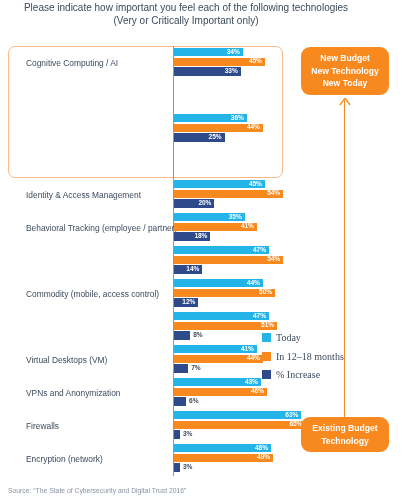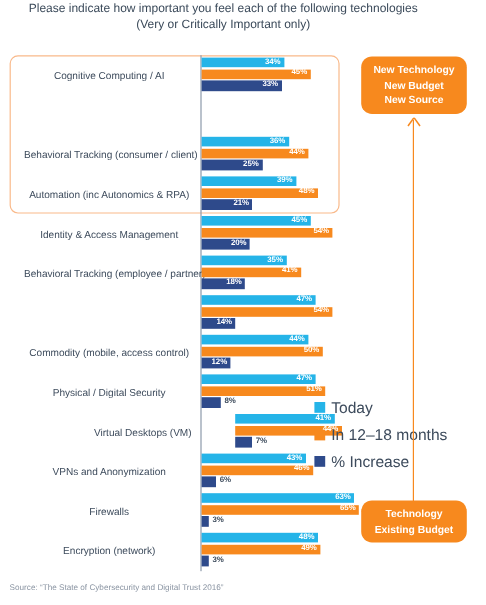--- a/index.html
+++ b/index.html
@@ -23,21 +23,21 @@
 
   
   #highlight-box {
     position:absolute; left:8px; top:46px; width:275px; height:132px;
     border:1.2px solid #f9b98a; border-radius:7px;
     background:transparent; pointer-events:none;
   }
 
   
   #chart {
-    position:absolute; left:10px; top:46px; width:300px; height:430px;text-align:center;
+    position:absolute; left:16px; top:46px; width:300px; height:430px;
   }
   #axis-line {
     position:absolute; left:157px; top:0px; width:1px; height:430px;
     background:#8e9bab;
   }
   .row {
     position:absolute; left:0; width:300px; height:33px;
   }
   .row-label {
     position:absolute; left:10px; top:50%; transform:translateY(-50%);
@@ -68,21 +68,21 @@
   
   #legend {
     position:absolute; left:262px; top:332px; width:90px;
   }
   .legend-item {
     display:flex; align-items:center; margin-bottom:7.5px;
   }
   .legend-swatch {
     width:9px; height:9px; margin-right:5px; flex:0 0 auto;
   }
-  .legend-label { font-size:13px; color:#3d4b5c; white-space:nowrap; }
+  .legend-label { font-size:10px; color:#3d4b5c; white-space:nowrap;font-family:Liberation Serif, serif; }
 
   
   .callout {
     position:absolute; width:88px;
     background:#f7891e; border-radius:9px;
     color:#ffffff; text-align:center;
     font-size:8.6px; line-height:12.5px; font-weight:bold;
     padding:5px 3px;
   }
   #callout-top    { left:301px; top:47px; }
@@ -122,47 +122,32 @@
         </div>
         <div class="bar future" style="width: 90.9px; background: rgb(247, 137, 30);">
           <span class="bar-val">45%</span>
         </div>
         <div class="bar incr" style="width: 66.66px; background: rgb(46, 74, 139);">
           <span class="bar-val">33%</span>
         </div>
       </div>
     </div>
     <div class="row" style="top: 66px;">
-      <div class="row-label">Behavioral Tracking (consumer / client)</div>
       <div class="bars">
         <div class="bar today" style="width: 72.72px; background: rgb(37, 180, 232);">
           <span class="bar-val">36%</span>
         </div>
         <div class="bar future" style="width: 88.88px; background: rgb(247, 137, 30);">
           <span class="bar-val">44%</span>
         </div>
         <div class="bar incr" style="width: 50.5px; background: rgb(46, 74, 139);">
           <span class="bar-val">25%</span>
         </div>
       </div>
     </div>
-    <div class="row" style="top: 99px;">
-      <div class="row-label">Automation (inc Autonomics &amp; RPA)</div>
-      <div class="bars">
-        <div class="bar today" style="width: 78.78px; background: rgb(37, 180, 232);">
-          <span class="bar-val">39%</span>
-        </div>
-        <div class="bar future" style="width: 96.96px; background: rgb(247, 137, 30);">
-          <span class="bar-val">48%</span>
-        </div>
-        <div class="bar incr" style="width: 42.42px; background: rgb(46, 74, 139);">
-          <span class="bar-val">21%</span>
-        </div>
-      </div>
-    </div>
     <div class="row" style="top: 132px;">
       <div class="row-label">Identity &amp; Access Management</div>
       <div class="bars">
         <div class="bar today" style="width: 90.9px; background: rgb(37, 180, 232);">
           <span class="bar-val">45%</span>
         </div>
         <div class="bar future" style="width: 109.08px; background: rgb(247, 137, 30);">
           <span class="bar-val">54%</span>
         </div>
         <div class="bar incr" style="width: 40.4px; background: rgb(46, 74, 139);">
@@ -205,34 +190,33 @@
         </div>
         <div class="bar future" style="width: 101px; background: rgb(247, 137, 30);">
           <span class="bar-val">50%</span>
         </div>
         <div class="bar incr" style="width: 24.24px; background: rgb(46, 74, 139);">
           <span class="bar-val">12%</span>
         </div>
       </div>
     </div>
     <div class="row" style="top: 264px;">
-      <div class="row-label">Physical / Digital Security</div>
       <div class="bars">
         <div class="bar today" style="width: 94.94px; background: rgb(37, 180, 232);">
           <span class="bar-val">47%</span>
         </div>
         <div class="bar future" style="width: 103.02px; background: rgb(247, 137, 30);">
           <span class="bar-val">51%</span>
         </div>
         <div class="bar incr" style="width: 16.16px; background: rgb(46, 74, 139);">
           <span class="bar-val outside">8%</span>
         </div>
       </div>
     </div>
-    <div class="row" style="top: 297px; margin-left: 28px;">
+    <div class="row" style="top: 297px;">
       <div class="row-label">Virtual Desktops (VM)</div>
       <div class="bars">
         <div class="bar today" style="width: 82.82px; background: rgb(37, 180, 232);">
           <span class="bar-val">41%</span>
         </div>
         <div class="bar future" style="width: 88.88px; background: rgb(247, 137, 30);">
           <span class="bar-val">44%</span>
         </div>
         <div class="bar incr" style="width: 14.14px; background: rgb(46, 74, 139);">
           <span class="bar-val outside">7%</span>
@@ -292,27 +276,27 @@
       <span class="legend-swatch" style="background: rgb(247, 137, 30);"></span>
       <span class="legend-label">In 12–18 months</span>
     </div>
     <div class="legend-item">
       <span class="legend-swatch" style="background: rgb(46, 74, 139);"></span>
       <span class="legend-label">% Increase</span>
     </div>
   </div>
 
 <div id="callout-top" class="callout">
+    <div>New Budget</div>
     <div>New Technology</div>
-    <div>New Budget</div>
-    <div>New Source</div>
+    <div>New Today</div>
   </div>
 <div id="connector"></div>
 <svg id="connector-arrow" viewBox="0 0 12 9">
   <path d="M6 0 L11 7" stroke="#f7891e" stroke-width="1.3" fill="none"></path>
   <path d="M6 0 L1 7" stroke="#f7891e" stroke-width="1.3" fill="none"></path>
 </svg>
 <div id="callout-bottom" class="callout">
+    <div>Existing Budget</div>
     <div>Technology</div>
-    <div>Existing Budget</div>
   </div>
 
 <div id="source">Source: “The State of Cybersecurity and Digital Trust 2016”</div>
 
 </body></html>

